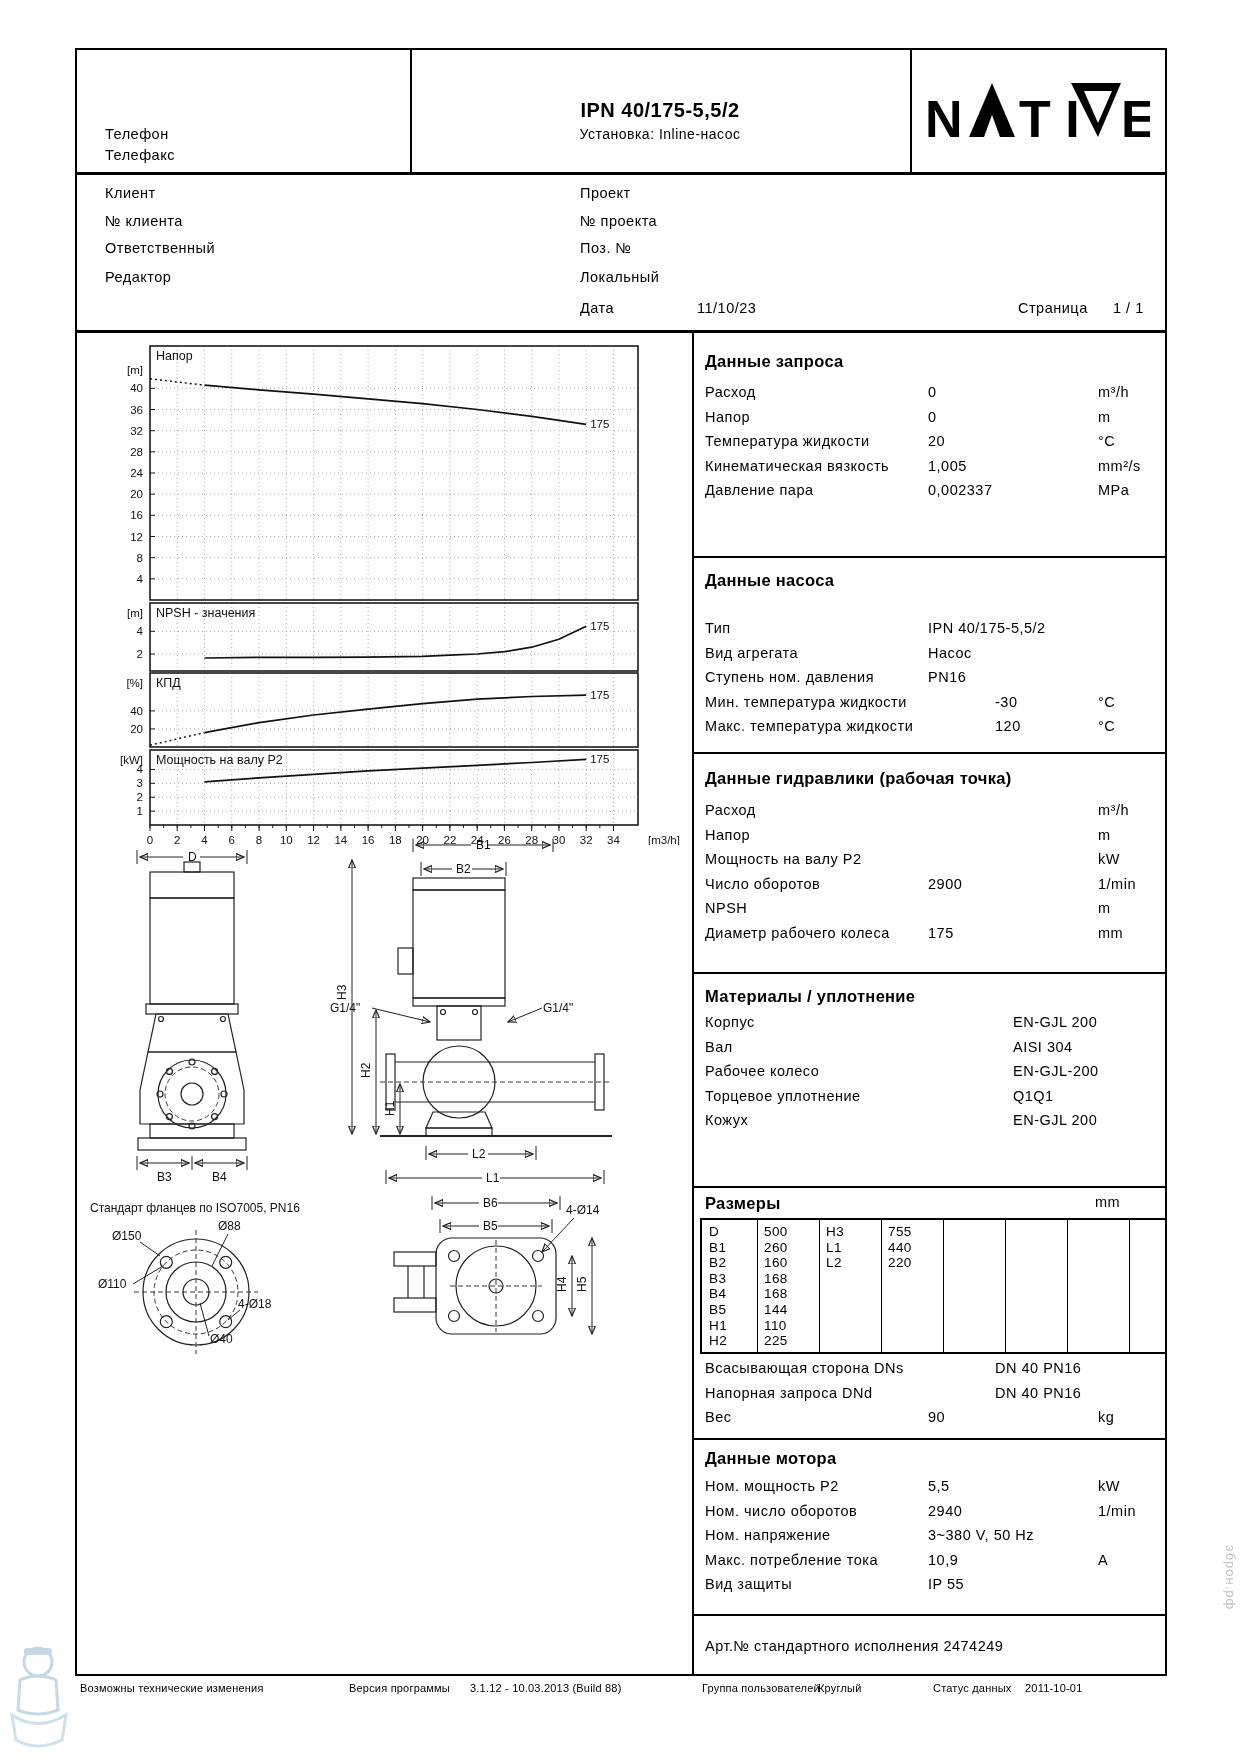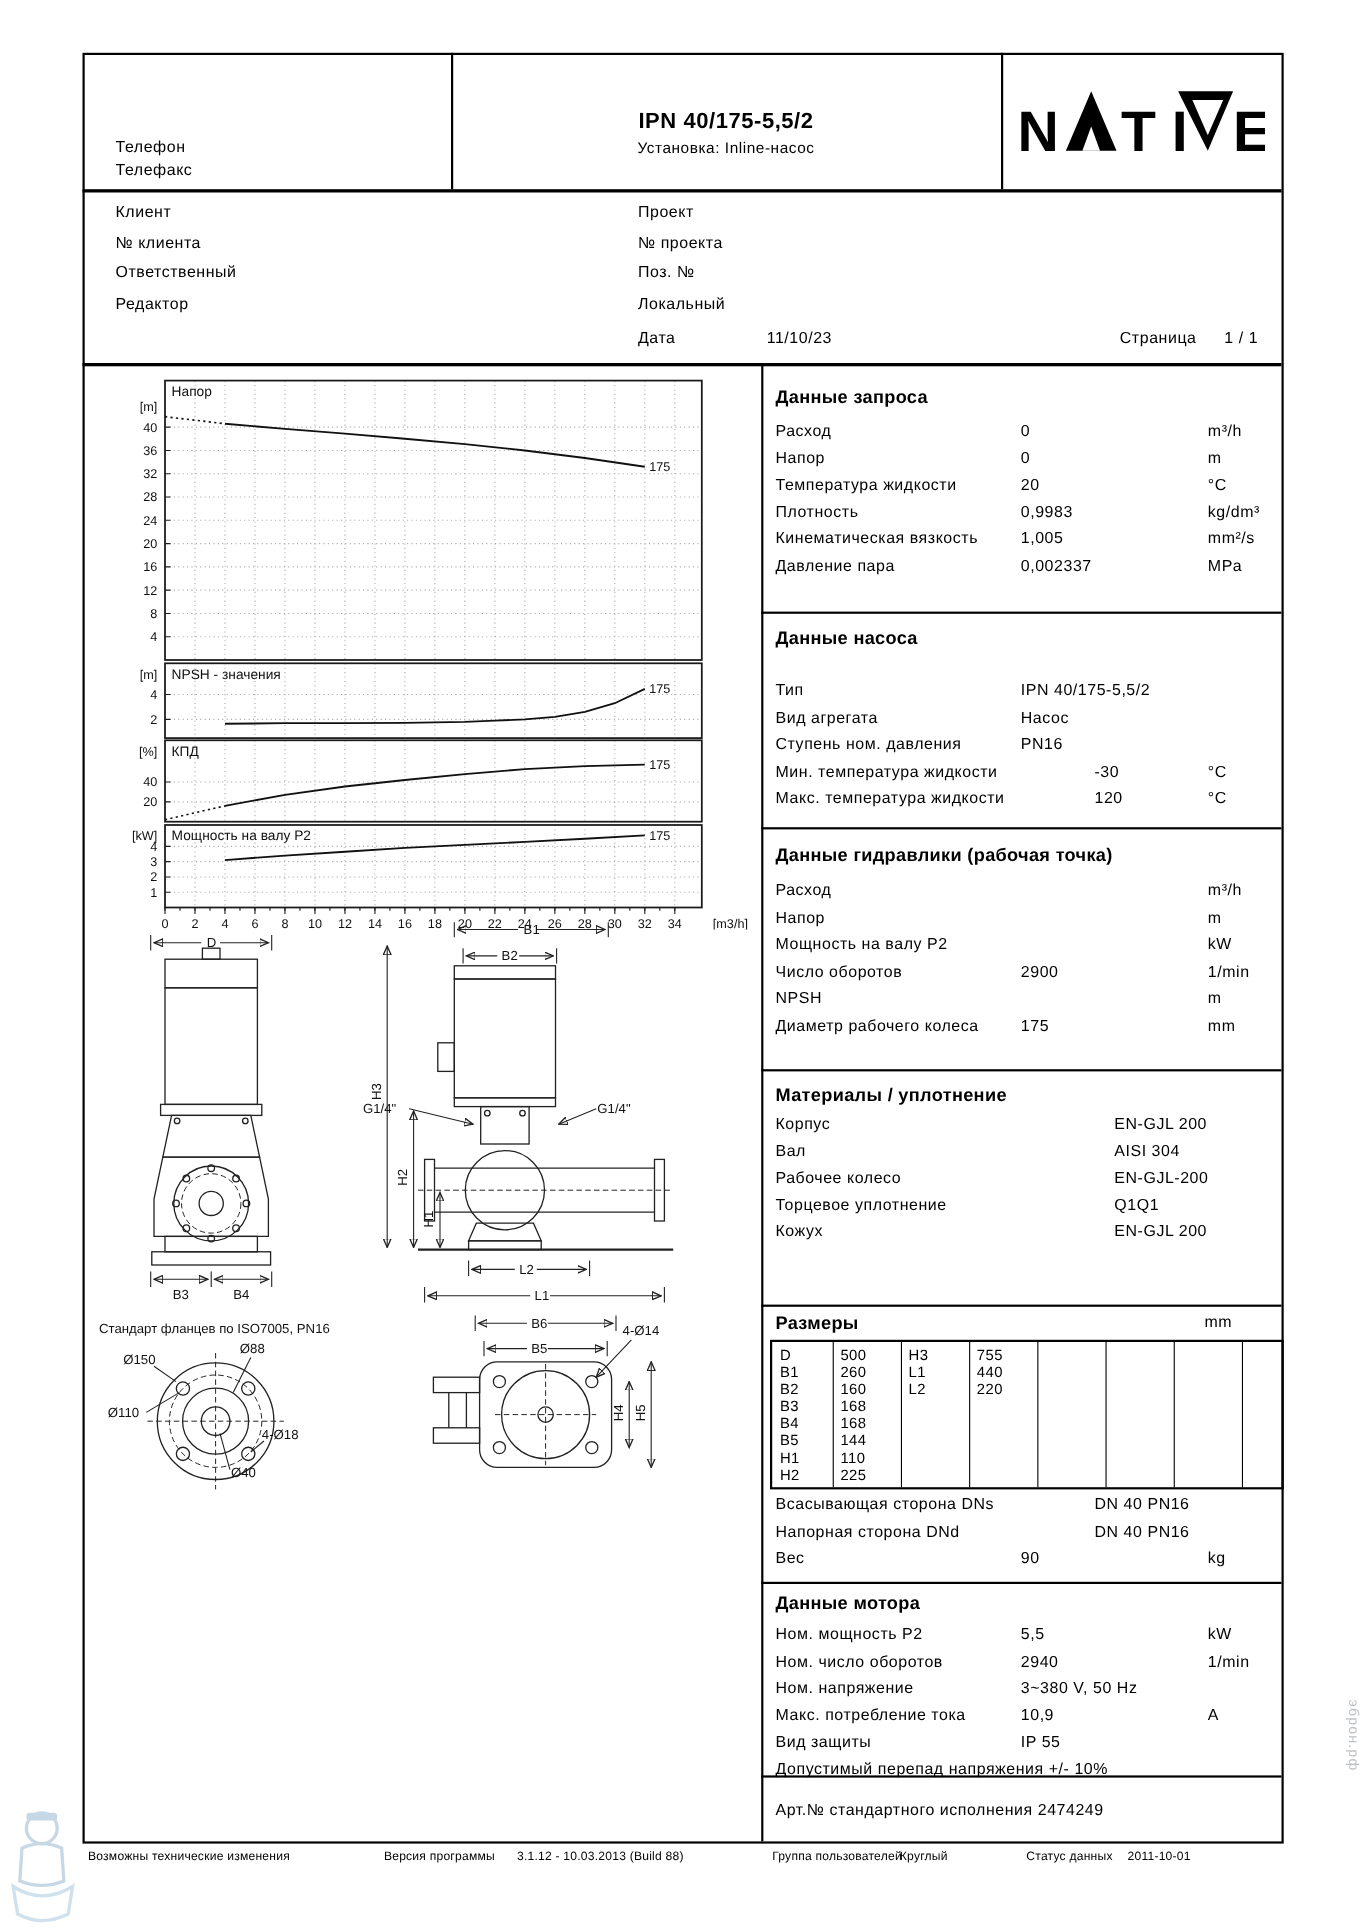--- a/index.html
+++ b/index.html
@@ -326,26 +326,20 @@
         <span class="c-v2"></span>
         <span class="c-unit">m</span>
       </div>
       <div class="drow">
         <span class="c-lbl">Температура жидкости</span>
         <span class="c-v1">20</span>
         <span class="c-v2"></span>
         <span class="c-unit">°C</span>
       </div>
       <div class="drow">
-        <span class="c-lbl">Плотность</span>
-        <span class="c-v1">0,9983</span>
-        <span class="c-v2"></span>
-        <span class="c-unit">kg/dm³</span>
-      </div>
-      <div class="drow">
         <span class="c-lbl">Кинематическая вязкость</span>
         <span class="c-v1">1,005</span>
         <span class="c-v2"></span>
         <span class="c-unit">mm²/s</span>
       </div>
       <div class="drow">
         <span class="c-lbl">Давление пара</span>
         <span class="c-v1">0,002337</span>
         <span class="c-v2"></span>
         <span class="c-unit">MPa</span>
@@ -495,21 +489,21 @@
     </div>
 
   <div class="rows" style="left:705px;top:1360px;width:458px;">
       <div class="drow">
         <span class="c-lbl">Всасывающая сторона DNs</span>
         <span class="c-v1"></span>
         <span class="c-v2">DN 40 PN16</span>
         <span class="c-unit"></span>
       </div>
       <div class="drow">
-        <span class="c-lbl">Напорная сторона DNd</span>
+        <span class="c-lbl">Напорная запроса DNd</span>
         <span class="c-v1"></span>
         <span class="c-v2">DN 40 PN16</span>
         <span class="c-unit"></span>
       </div>
       <div class="drow">
         <span class="c-lbl">Вес</span>
         <span class="c-v1">90</span>
         <span class="c-v2"></span>
         <span class="c-unit">kg</span>
       </div>
@@ -537,26 +531,20 @@
       </div>
       <div class="drow">
         <span class="c-lbl">Макс. потребление тока</span>
         <span class="c-v1">10,9</span>
         <span class="c-v2"></span>
         <span class="c-unit">A</span>
       </div>
       <div class="drow">
         <span class="c-lbl">Вид защиты</span>
         <span class="c-v1">IP 55</span>
-        <span class="c-v2"></span>
-        <span class="c-unit"></span>
-      </div>
-      <div class="drow">
-        <span class="c-lbl">Допустимый перепад напряжения +/- 10%</span>
-        <span class="c-v1"></span>
         <span class="c-v2"></span>
         <span class="c-unit"></span>
       </div>
     </div>
 
   <div class="abs lbl" style="left:705px;top:1638px;">Арт.№ стандартного исполнения 2474249</div>
 
   <svg id="draw-svg" class="abs" style="left:75px;top:838px;" width="617" height="530" viewBox="75 838 617 530">
     <defs>
       <pattern id="vf" width="6" height="8" patternUnits="userSpaceOnUse">

